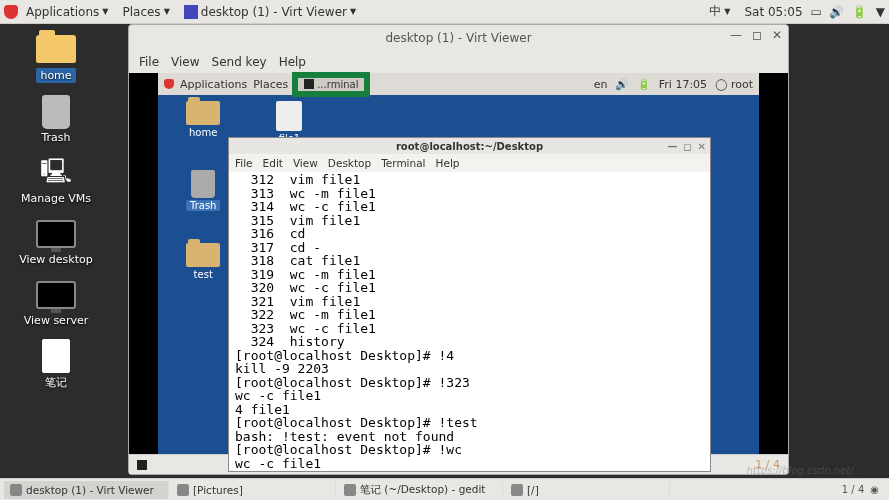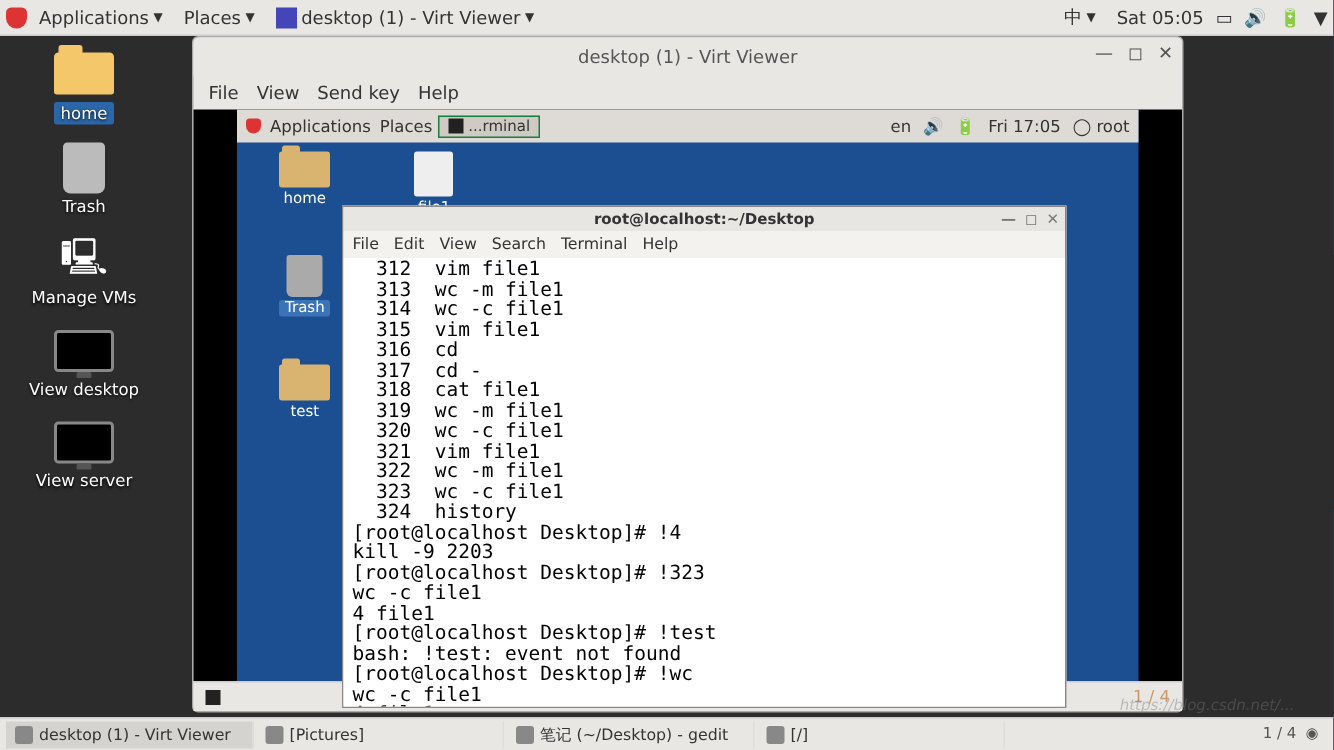--- a/index.html
+++ b/index.html
@@ -35,21 +35,21 @@
   .virt-title { height: 26px; display: flex; align-items: center; justify-content: center; background: #e8e7e4; position: relative; font-size: 12px; color: #555; border-radius: 4px 4px 0 0; }
   .virt-controls { position: absolute; right: 6px; top: 3px; display: flex; gap: 10px; font-size: 12px; color: #555; }
   .virt-menu { height: 22px; display: flex; align-items: center; padding: 0 10px; gap: 12px; font-size: 12px; color: #333; }
 
   .guest-screen { flex: 1; background: #000; display: flex; justify-content: center; }
   .guest-inner { width: 601px; background: #1c4f92; position: relative; }
 
   
   .guest-panel { height: 22px; background: #dedbd6; display: flex; align-items: center; padding: 0 6px; font-size: 11px; color: #333; }
   .guest-panel .g-right { margin-left: auto; display: flex; align-items: center; gap: 8px; }
-  .taskbtn { background:#cfcbc4; border:1px solid #15803d; padding:1px 6px; font-size:10px; margin-left:4px; display:flex; align-items:center; gap:3px; }
+  .taskbtn { background:#cfcbc4; border:6px solid #15803d; padding:1px 6px; font-size:10px; margin-left:4px; display:flex; align-items:center; gap:3px; }
   .term-ic { width:10px; height:10px; background:#222; display:inline-block; }
 
   
   .guest-icons { position: absolute; top: 28px; left: 28px; display:flex; gap:56px; }
   .gi-col { display:flex; flex-direction:column; gap:32px; }
   .gi { display:flex; flex-direction:column; align-items:center; gap:2px; color:#fff; font-size:10px; }
   .gi .mini-folder { width:34px; height:24px; background:#d9b470; border-radius:2px; position:relative; }
   .gi .mini-folder::before { content:""; position:absolute; top:-4px; left:2px; width:12px; height:5px; background:#d9b470; border-radius:2px 2px 0 0; }
   .gi .mini-doc { width:26px; height:30px; background:#eee; border-radius:2px; }
   .gi .mini-trash { width:24px; height:28px; background:#aaa; border-radius:2px 2px 4px 4px; }
@@ -131,20 +131,26 @@
         <div class="ic">
           <div class="monitor"></div>
         </div>
         <span class="lbl">View desktop</span>
       </div>
     <div class="desk-icon">
         <div class="ic">
           <div class="monitor"></div>
         </div>
         <span class="lbl">View server</span>
+      </div>
+    <div class="desk-icon">
+        <div class="ic">
+          <div class="doc"></div>
+        </div>
+        <span class="lbl">笔记</span>
       </div>
   </div>
 
   <div class="virt-win">
     <div class="virt-title">
       <span>desktop (1) - Virt Viewer</span>
       <div class="virt-controls">
         <span>—</span>
         <span>◻</span>
         <span>✕</span>
@@ -206,21 +212,21 @@
             <div class="ctr">
               <span>—</span>
               <span>◻</span>
               <span>✕</span>
             </div>
           </div>
           <div class="term-menu">
             <span>File</span>
             <span>Edit</span>
             <span>View</span>
-            <span>Search</span>
+            <span>Desktop</span>
             <span>Terminal</span>
             <span>Help</span>
           </div>
           <div class="term-body">  312  vim file1
   313  wc -m file1
   314  wc -c file1
   315  vim file1
   316  cd
   317  cd -
   318  cat file1

